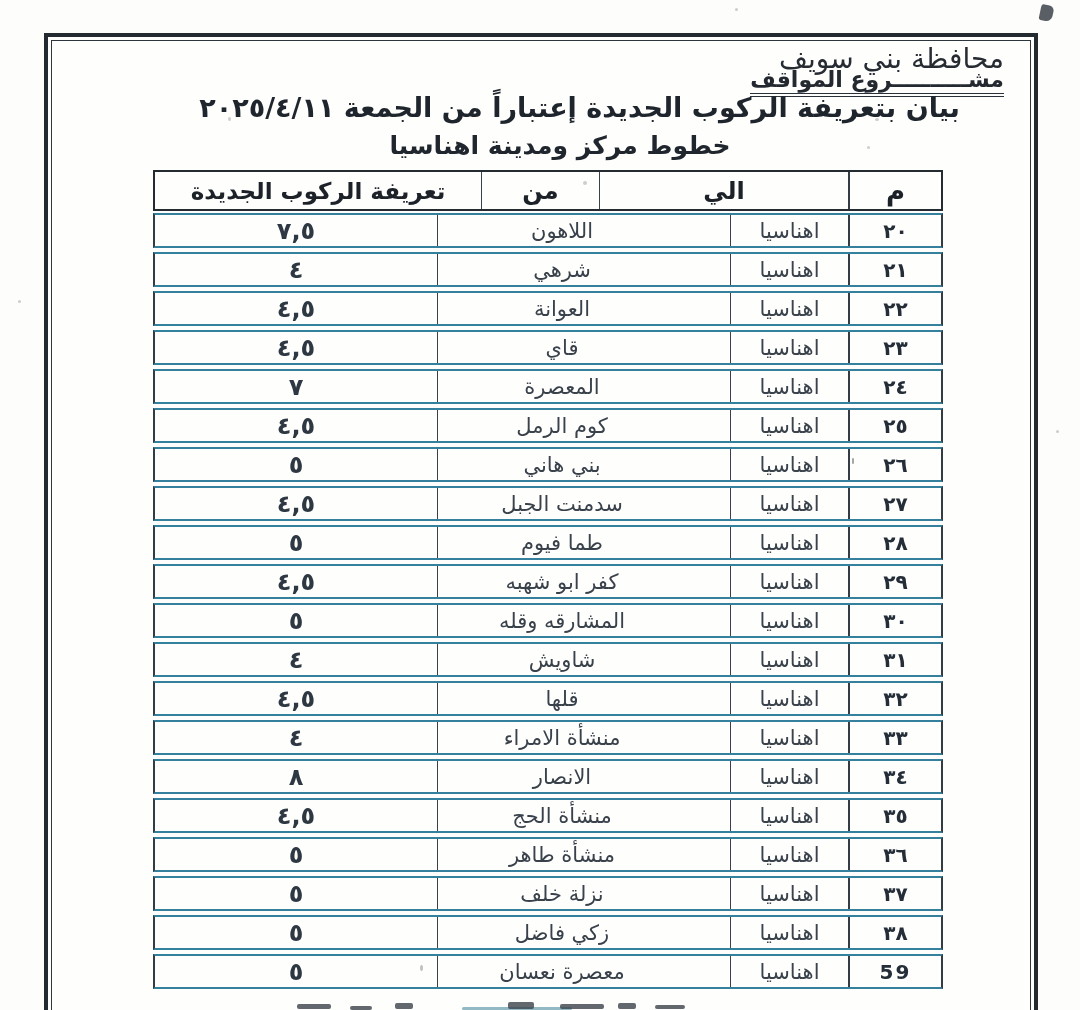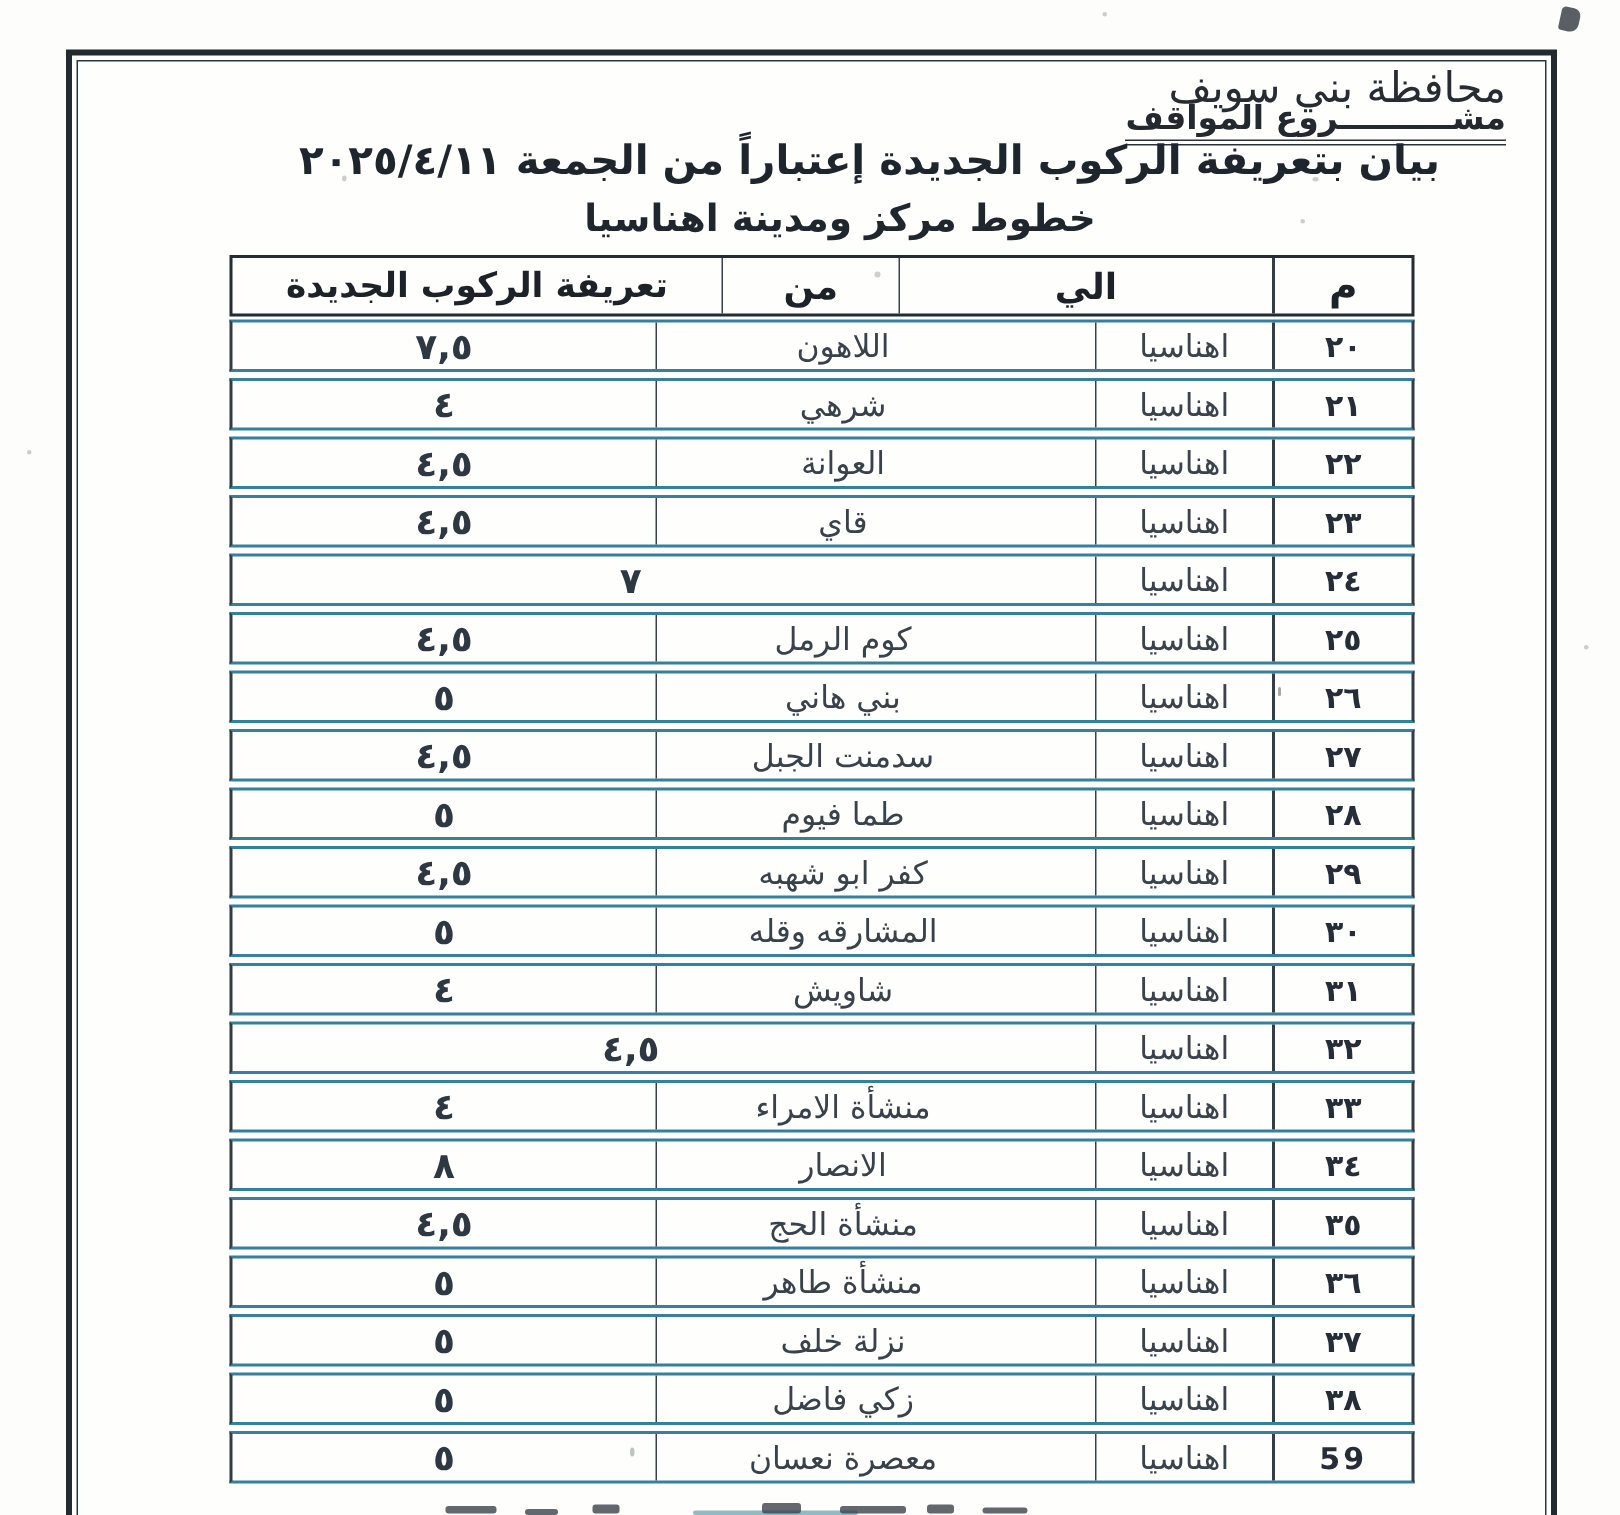--- a/index.html
+++ b/index.html
@@ -123,20 +123,21 @@
   <div class="t-row">
     <div class="cell c-no">٢٣</div>
     <div class="cell c-from">اهناسيا</div>
     <div class="cell c-to">قاي</div>
     <div class="cell c-fare">٤,٥</div>
   </div>
 
   <div class="t-row">
     <div class="cell c-no">٢٤</div>
     <div class="cell c-from">اهناسيا</div>
+    <div class="cell c-to">المعصرة</div>
     <div class="cell c-fare">٧</div>
   </div>
 
   <div class="t-row">
     <div class="cell c-no">٢٥</div>
     <div class="cell c-from">اهناسيا</div>
     <div class="cell c-to">كوم الرمل</div>
     <div class="cell c-fare">٤,٥</div>
   </div>
 
@@ -178,20 +179,21 @@
   <div class="t-row">
     <div class="cell c-no">٣١</div>
     <div class="cell c-from">اهناسيا</div>
     <div class="cell c-to">شاويش</div>
     <div class="cell c-fare">٤</div>
   </div>
 
   <div class="t-row">
     <div class="cell c-no">٣٢</div>
     <div class="cell c-from">اهناسيا</div>
+    <div class="cell c-to">قلها</div>
     <div class="cell c-fare">٤,٥</div>
   </div>
 
   <div class="t-row">
     <div class="cell c-no">٣٣</div>
     <div class="cell c-from">اهناسيا</div>
     <div class="cell c-to">منشأة الامراء</div>
     <div class="cell c-fare">٤</div>
   </div>
 

